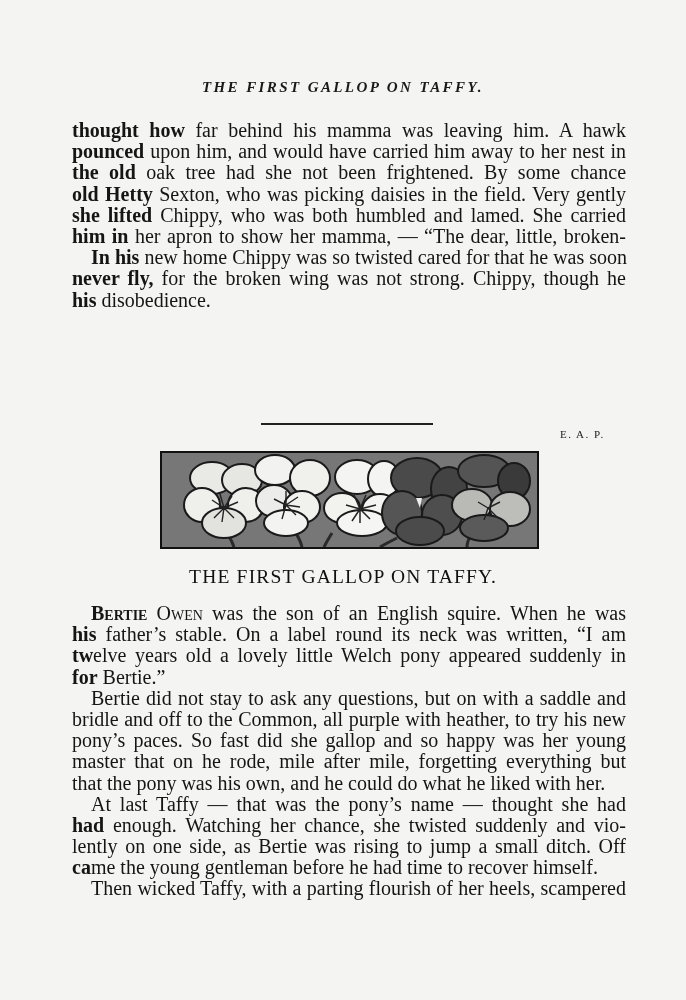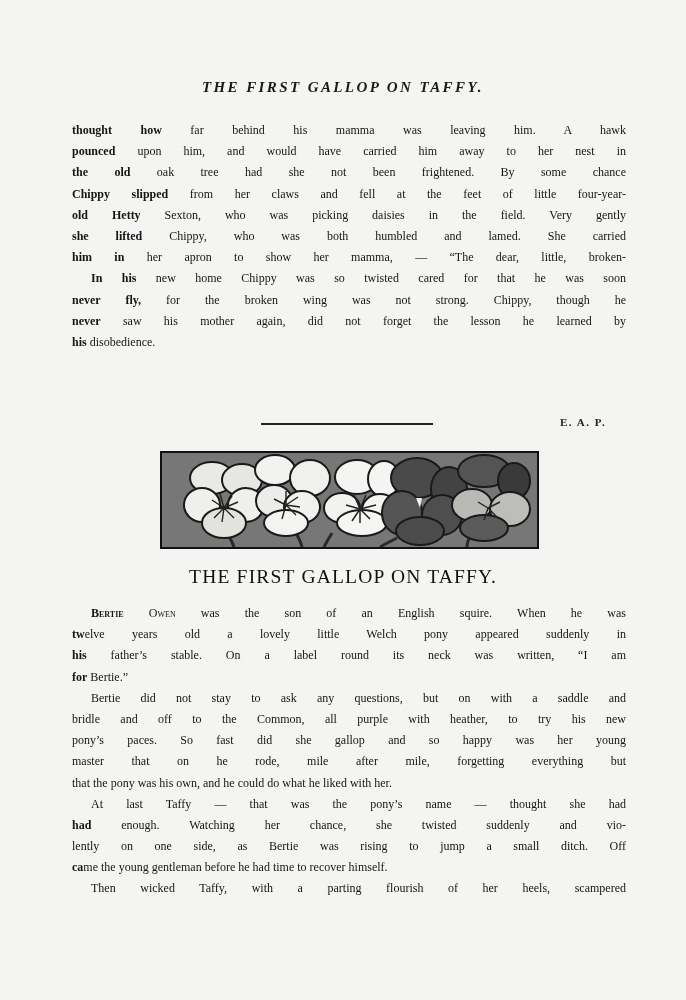--- a/index.html
+++ b/index.html
@@ -11,33 +11,33 @@
     position:relative;
   }
   .page { position:absolute; left:0; top:0; width:686px; height:1000px;padding-left:40px; }
   .running-head {
     position:absolute; top:79px; left:0; width:686px; text-align:center;
     font-style:italic; font-weight:bold; font-size:15px; letter-spacing:2.4px;
     color:#1a1a1a;
   }
   .text-block {
     position:absolute; left:72px; width:554px;
-    font-size:12px; line-height:21.2px;
+    font-size:20px; line-height:21.2px;
   }
   .line {
     display:block; white-space:nowrap; text-align:justify;
     text-align-last:justify; height:21.2px; overflow:visible;
   }
   .line.last { text-align-last:left; }
   .line.indent { padding-left:19px; }
   .b { font-weight:bold; }
   .sc { font-variant:small-caps; }
   .signature {
-    position:absolute; top:416px; left:560px;
-    font-weight:bold; font-size:11px; letter-spacing:1.5px; color:#222;
+    position:absolute; top:428px; left:560px;
+    font-weight:normal; font-size:11px; letter-spacing:1.5px; color:#222;
   }
   .rule {
     position:absolute; left:261px; top:423px; width:172px; height:0;
     border-top:2px solid #222;
   }
   .banner {
     position:absolute; left:160px; top:451px; width:379px; height:98px;
     border:2px solid #111; box-sizing:border-box; overflow:hidden;
     background:#777;
   }
@@ -51,27 +51,25 @@
 <body>
 
 <div class="page">
 
   <div class="running-head">THE FIRST GALLOP ON TAFFY.</div>
 
   <div class="text-block" style="top:120px;">
     <span class="line"><span class="b">thought how</span><span> far behind his mamma was leaving him.  A hawk</span></span>
     <span class="line"><span class="b">pounced</span><span> upon him, and would have carried him away to her nest in</span></span>
     <span class="line"><span class="b">the old</span><span> oak tree had she not been frightened.  By some chance</span></span>
-    <span class="line"><span class="b">Chippy slipped</span><span> from her claws and fell at the feet of little four-year-</span></span>
     <span class="line"><span class="b">old Hetty</span><span> Sexton, who was picking daisies in the field.  Very gently</span></span>
     <span class="line"><span class="b">she lifted</span><span> Chippy, who was both humbled and lamed.  She carried</span></span>
     <span class="line"><span class="b">him in</span><span> her apron to show her mamma, — “The dear, little, broken-</span></span>
     <span class="line indent"><span class="b">In his</span><span> new home Chippy was so twisted cared for that he was soon</span></span>
     <span class="line"><span class="b">never fly,</span><span> for the broken wing was not strong.  Chippy, though he</span></span>
-    <span class="line"><span class="b">never</span><span> saw his mother again, did not forget the lesson he learned by</span></span>
     <span class="line last"><span class="b">his</span><span> disobedience.</span></span>
   </div>
 
   <div class="signature">E. A. P.</div>
   <div class="rule"></div>
 
   <div class="banner">
     <svg width="375" height="94" viewBox="0 0 375 94">
       <rect x="0" y="0" width="375" height="94" fill="#777"></rect>
 
@@ -135,22 +133,22 @@
       <g stroke="#222" stroke-width="1.4">
           <path d="M326 55 l-10 -6 M326 55 l12 -6 M326 55 l-4 12 M326 55 l10 10"></path>
         </g>
     </svg>
   </div>
 
   <div class="story-title">THE FIRST GALLOP ON TAFFY.</div>
 
   <div class="text-block" style="top:603px;">
     <span class="line indent"><span class="sc b">Bertie</span> <span class="sc">Owen</span><span> was the son of an English squire.  When he was</span></span>
+    <span class="line"><span class="b">his</span><span> father’s stable.  On a label round its neck was written, “I am</span></span>
     <span class="line"><span class="b">tw</span><span>elve years old a lovely little Welch pony appeared suddenly in</span></span>
-    <span class="line"><span class="b">his</span><span> father’s stable.  On a label round its neck was written, “I am</span></span>
     <span class="line last"><span class="b">for</span><span> Bertie.”</span></span>
     <span class="line indent"><span>Bertie did not stay to ask any questions, but on with a saddle and</span></span>
     <span class="line"><span>bridle and off to the Common, all purple with heather, to try his new</span></span>
     <span class="line"><span>pony’s paces.  So fast did she gallop and so happy was her young</span></span>
     <span class="line"><span>master that on he rode, mile after mile, forgetting everything but</span></span>
     <span class="line last"><span>that the pony was his own, and he could do what he liked with her.</span></span>
     <span class="line indent"><span>At last Taffy — that was the pony’s name — thought she had</span></span>
     <span class="line"><span class="b">had</span><span> enough.  Watching her chance, she twisted suddenly and vio-</span></span>
     <span class="line"><span>lently on one side, as Bertie was rising to jump a small ditch.  Off</span></span>
     <span class="line last"><span class="b">ca</span><span>me the young gentleman before he had time to recover himself.</span></span>

